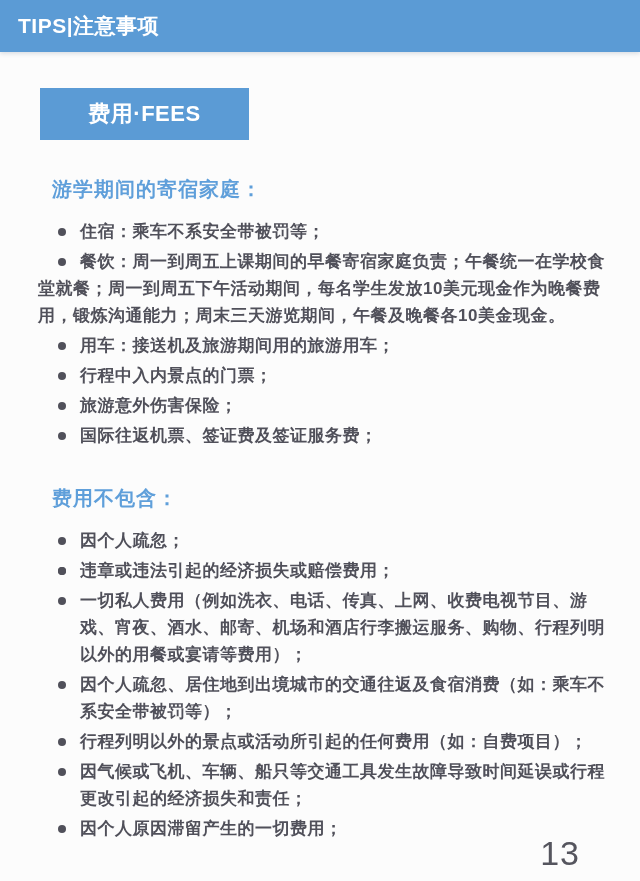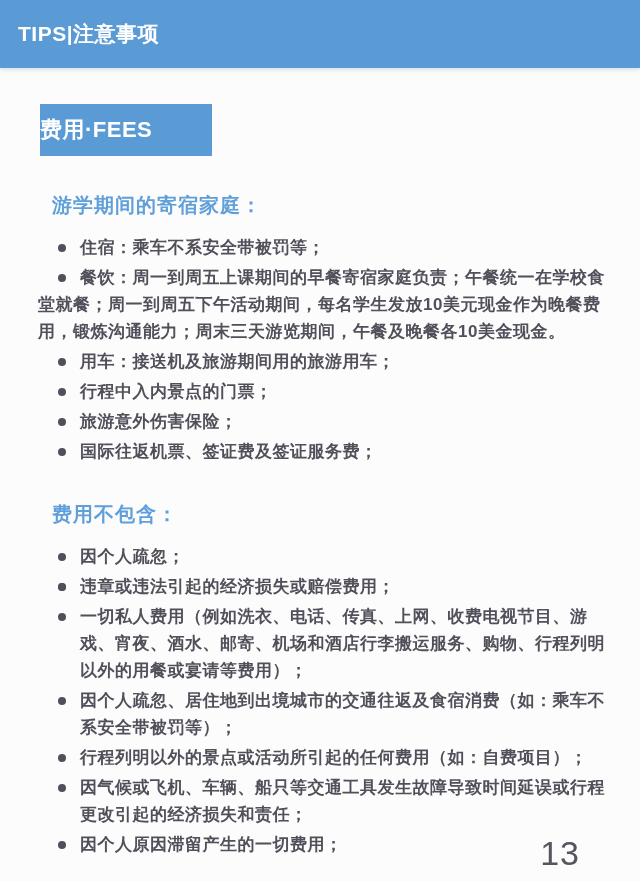--- a/index.html
+++ b/index.html
@@ -13,45 +13,45 @@
     width: 640px;
     font-family: "Liberation Sans", "DejaVu Sans", sans-serif;
   }
   body {
     height: 881px;
     background: var(--page-bg, #fcfcfc);
     position: relative;
     overflow: hidden;
   }
   .topbar {
-    height: 68px;
+    height: 52px;
     width: 100%;
     background: var(--accent-blue, #5b9bd5);
     display: flex;
     align-items: center;
     padding-left: 18px;
     box-shadow: 0 2px 4px rgba(80,100,130,0.18);
   }
   .topbar-title {
     color: #ffffff;
     font-size: 21px;
     font-weight: 700;
     letter-spacing: 0.5px;
   }
   .tab-button {
     margin: 36px 0 0 40px;
-    width: 172px;
+    width: 209px;
     height: 52px;
     background: var(--accent-blue, #5b9bd5);
     color: #ffffff;
     font-size: 22px;
     font-weight: 700;
     display: flex;
     align-items: center;
-    justify-content: flex-start;
+    justify-content: center;
     letter-spacing: 0.5px;
   }
   .content {
     padding: 0 34px 0 38px;
   }
   .section-heading {
     color: var(--heading-blue, #5f9fda);
     font-size: 20px;
     font-weight: 700;
     margin: 36px 0 0 14px;

